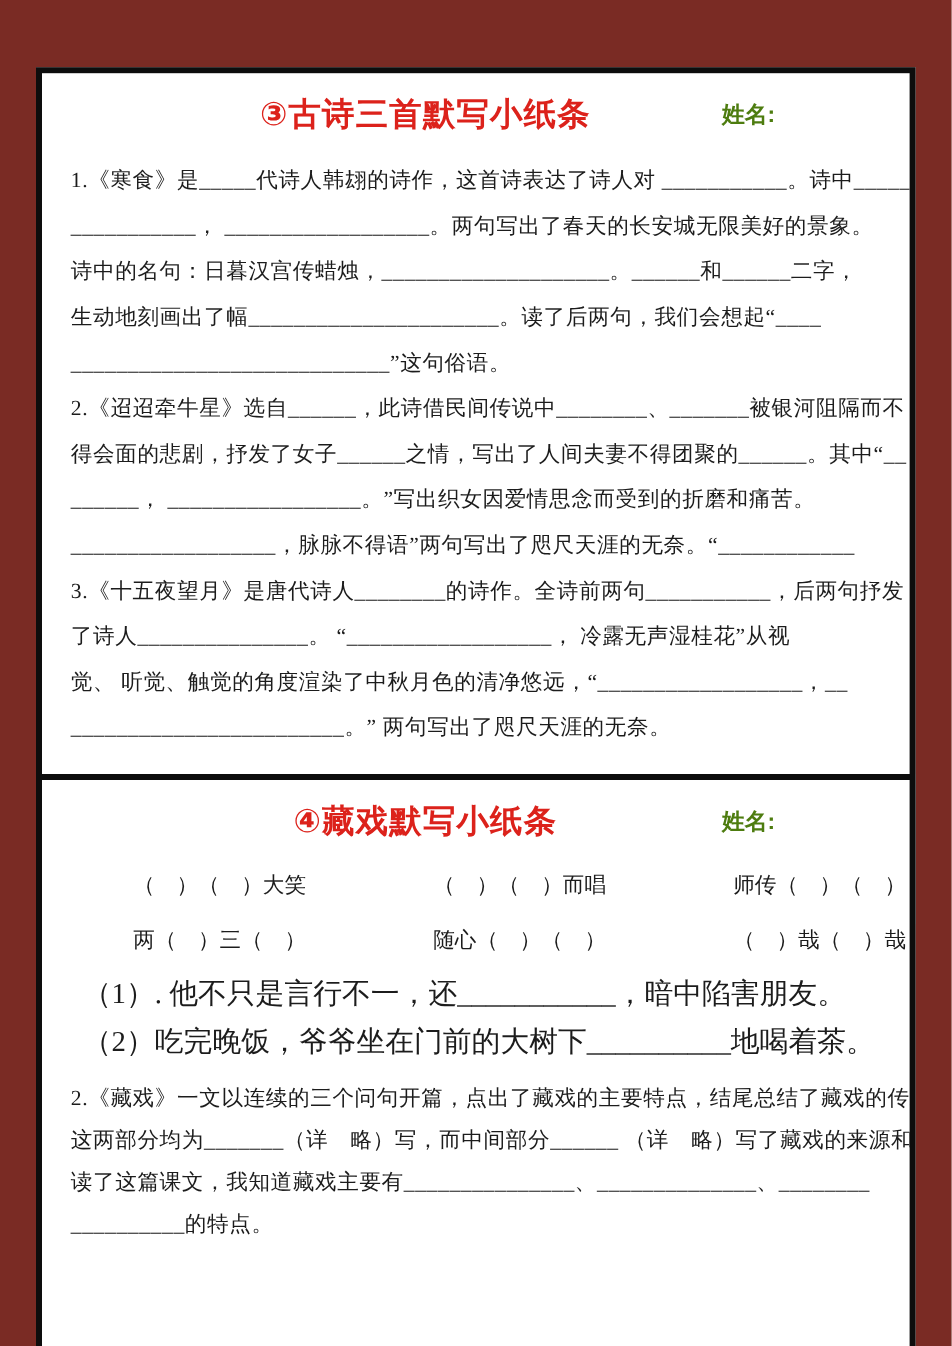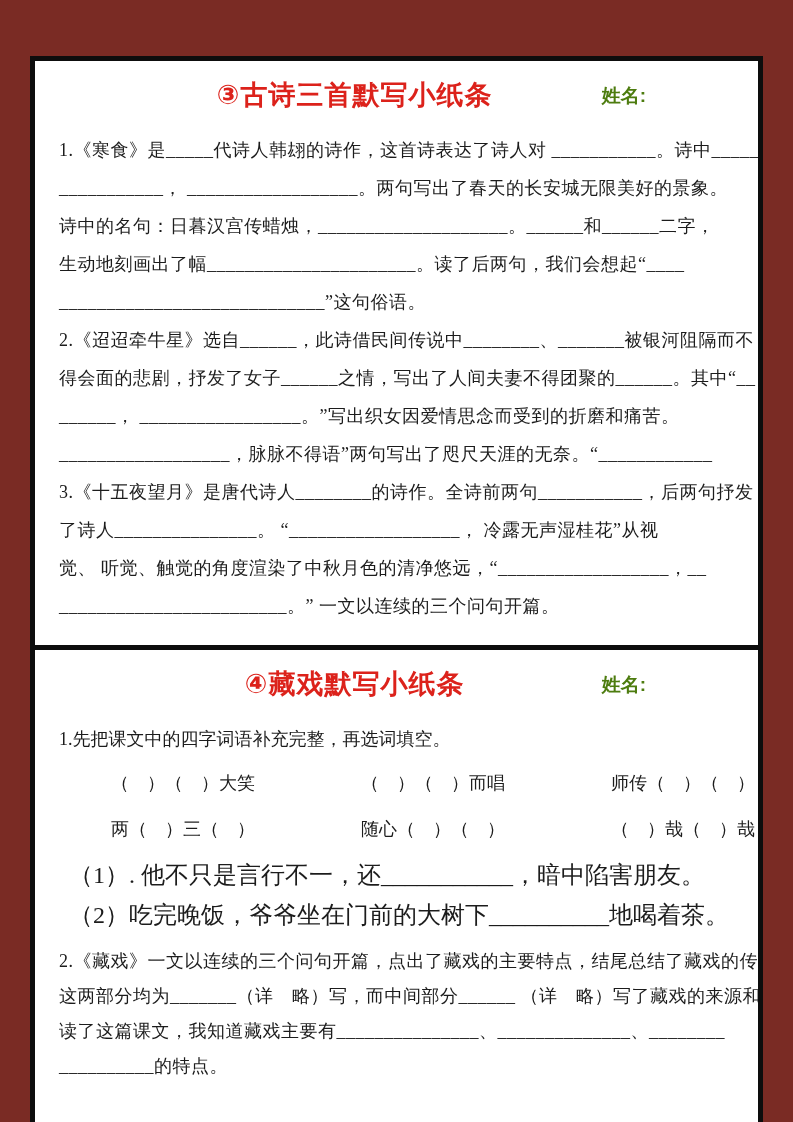--- a/index.html
+++ b/index.html
@@ -89,32 +89,31 @@
       <div>
           <div class="tline">2.《迢迢牵牛星》选自______，此诗借民间传说中________、_______被银河阻隔而不</div>
           <div class="tline">得会面的悲剧，抒发了女子______之情，写出了人间夫妻不得团聚的______。其中“__</div>
           <div class="tline">______， _________________。”写出织女因爱情思念而受到的折磨和痛苦。</div>
           <div class="tline">__________________，脉脉不得语”两句写出了咫尺天涯的无奈。“____________</div>
         </div>
       <div>
           <div class="tline">3.《十五夜望月》是唐代诗人________的诗作。全诗前两句___________，后两句抒发</div>
           <div class="tline">了诗人_______________。 “__________________， 冷露无声湿桂花”从视</div>
           <div class="tline">觉、 听觉、触觉的角度渲染了中秋月色的清净悠远，“__________________，__</div>
-          <div class="tline">________________________。” 一文以连续的三个问句开篇。</div>
+          <div class="tline">________________________。” 两句写出了咫尺天涯的无奈。</div>
         </div>
     </div>
   </div>
 
   <div class="panel" id="panel2">
     <div class="panel-header">
       <span class="panel-title">④藏戏默写小纸条</span>
       <span class="name-label">姓名:</span>
     </div>
 
-    <div class="q1">1.先把课文中的四字词语补充完整，再选词填空。</div>
 
     <div class="word-grid">
       <span class="word-cell">（　）（　）大笑</span>
       <span class="word-cell">（　）（　）而唱</span>
       <span class="word-cell">师传（　）（　）</span>
       <span class="word-cell">两（　）三（　）</span>
       <span class="word-cell">随心（　）（　）</span>
       <span class="word-cell">（　）哉（　）哉</span>
     </div>
 

